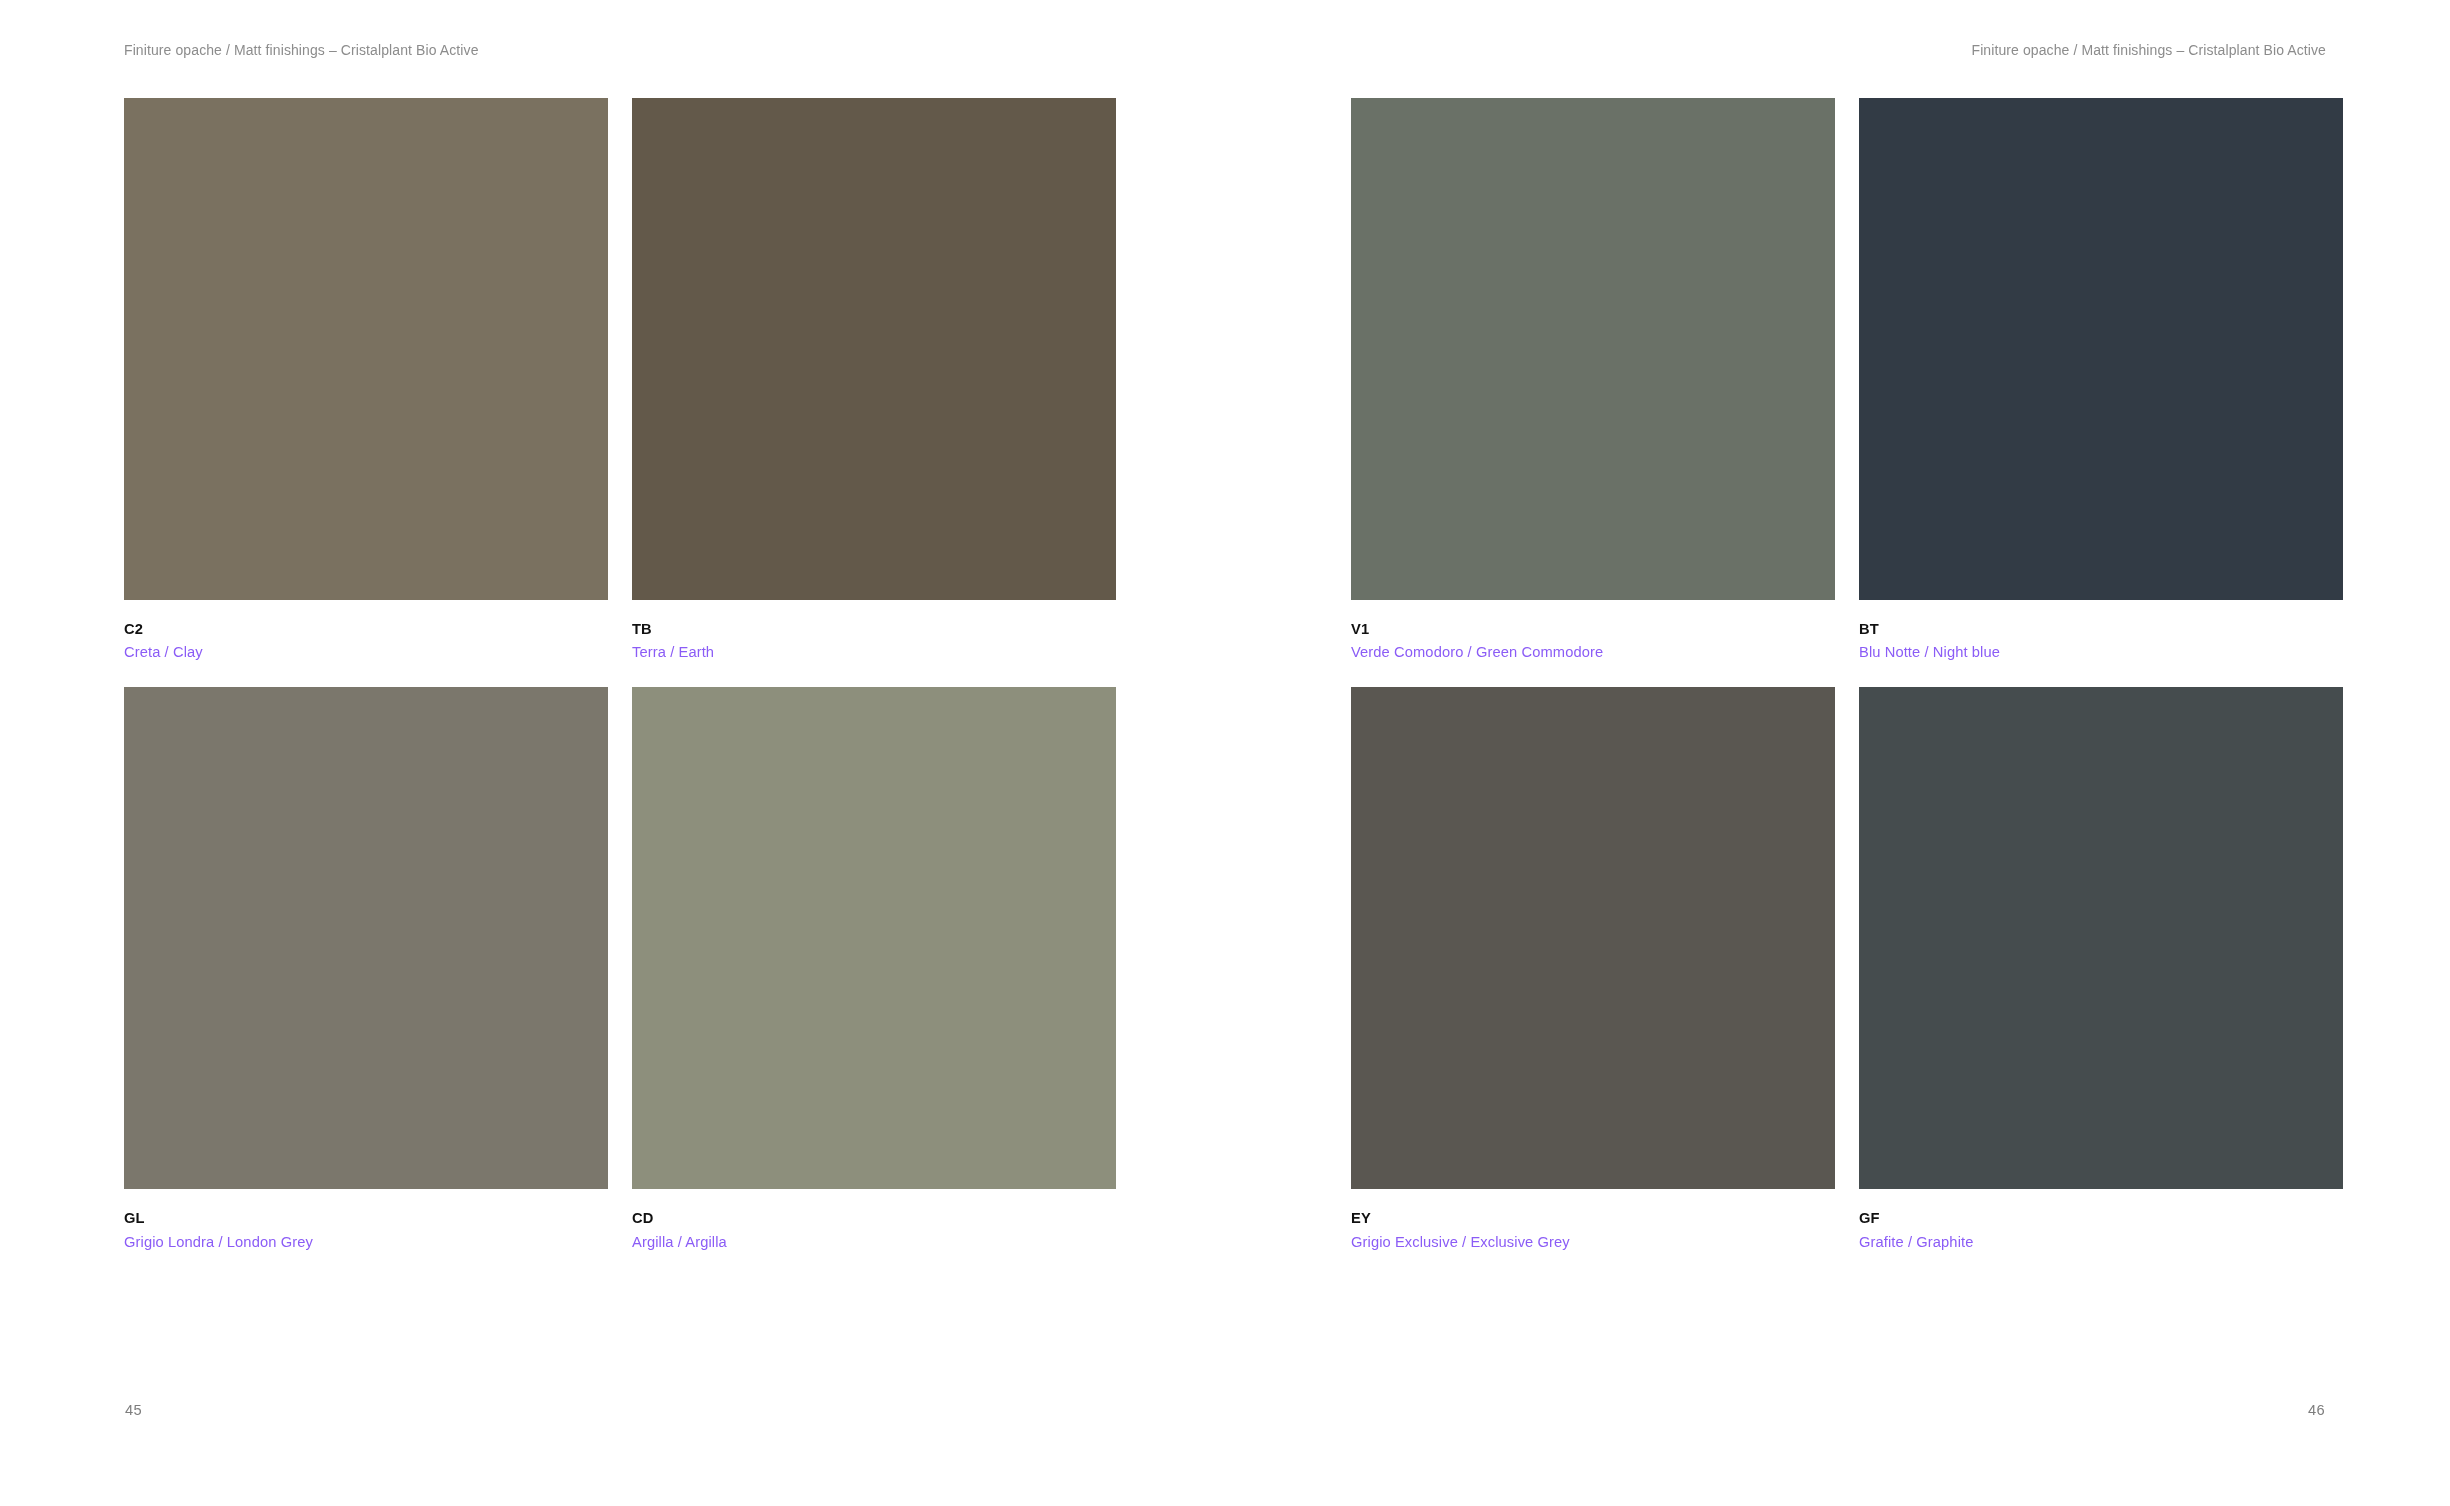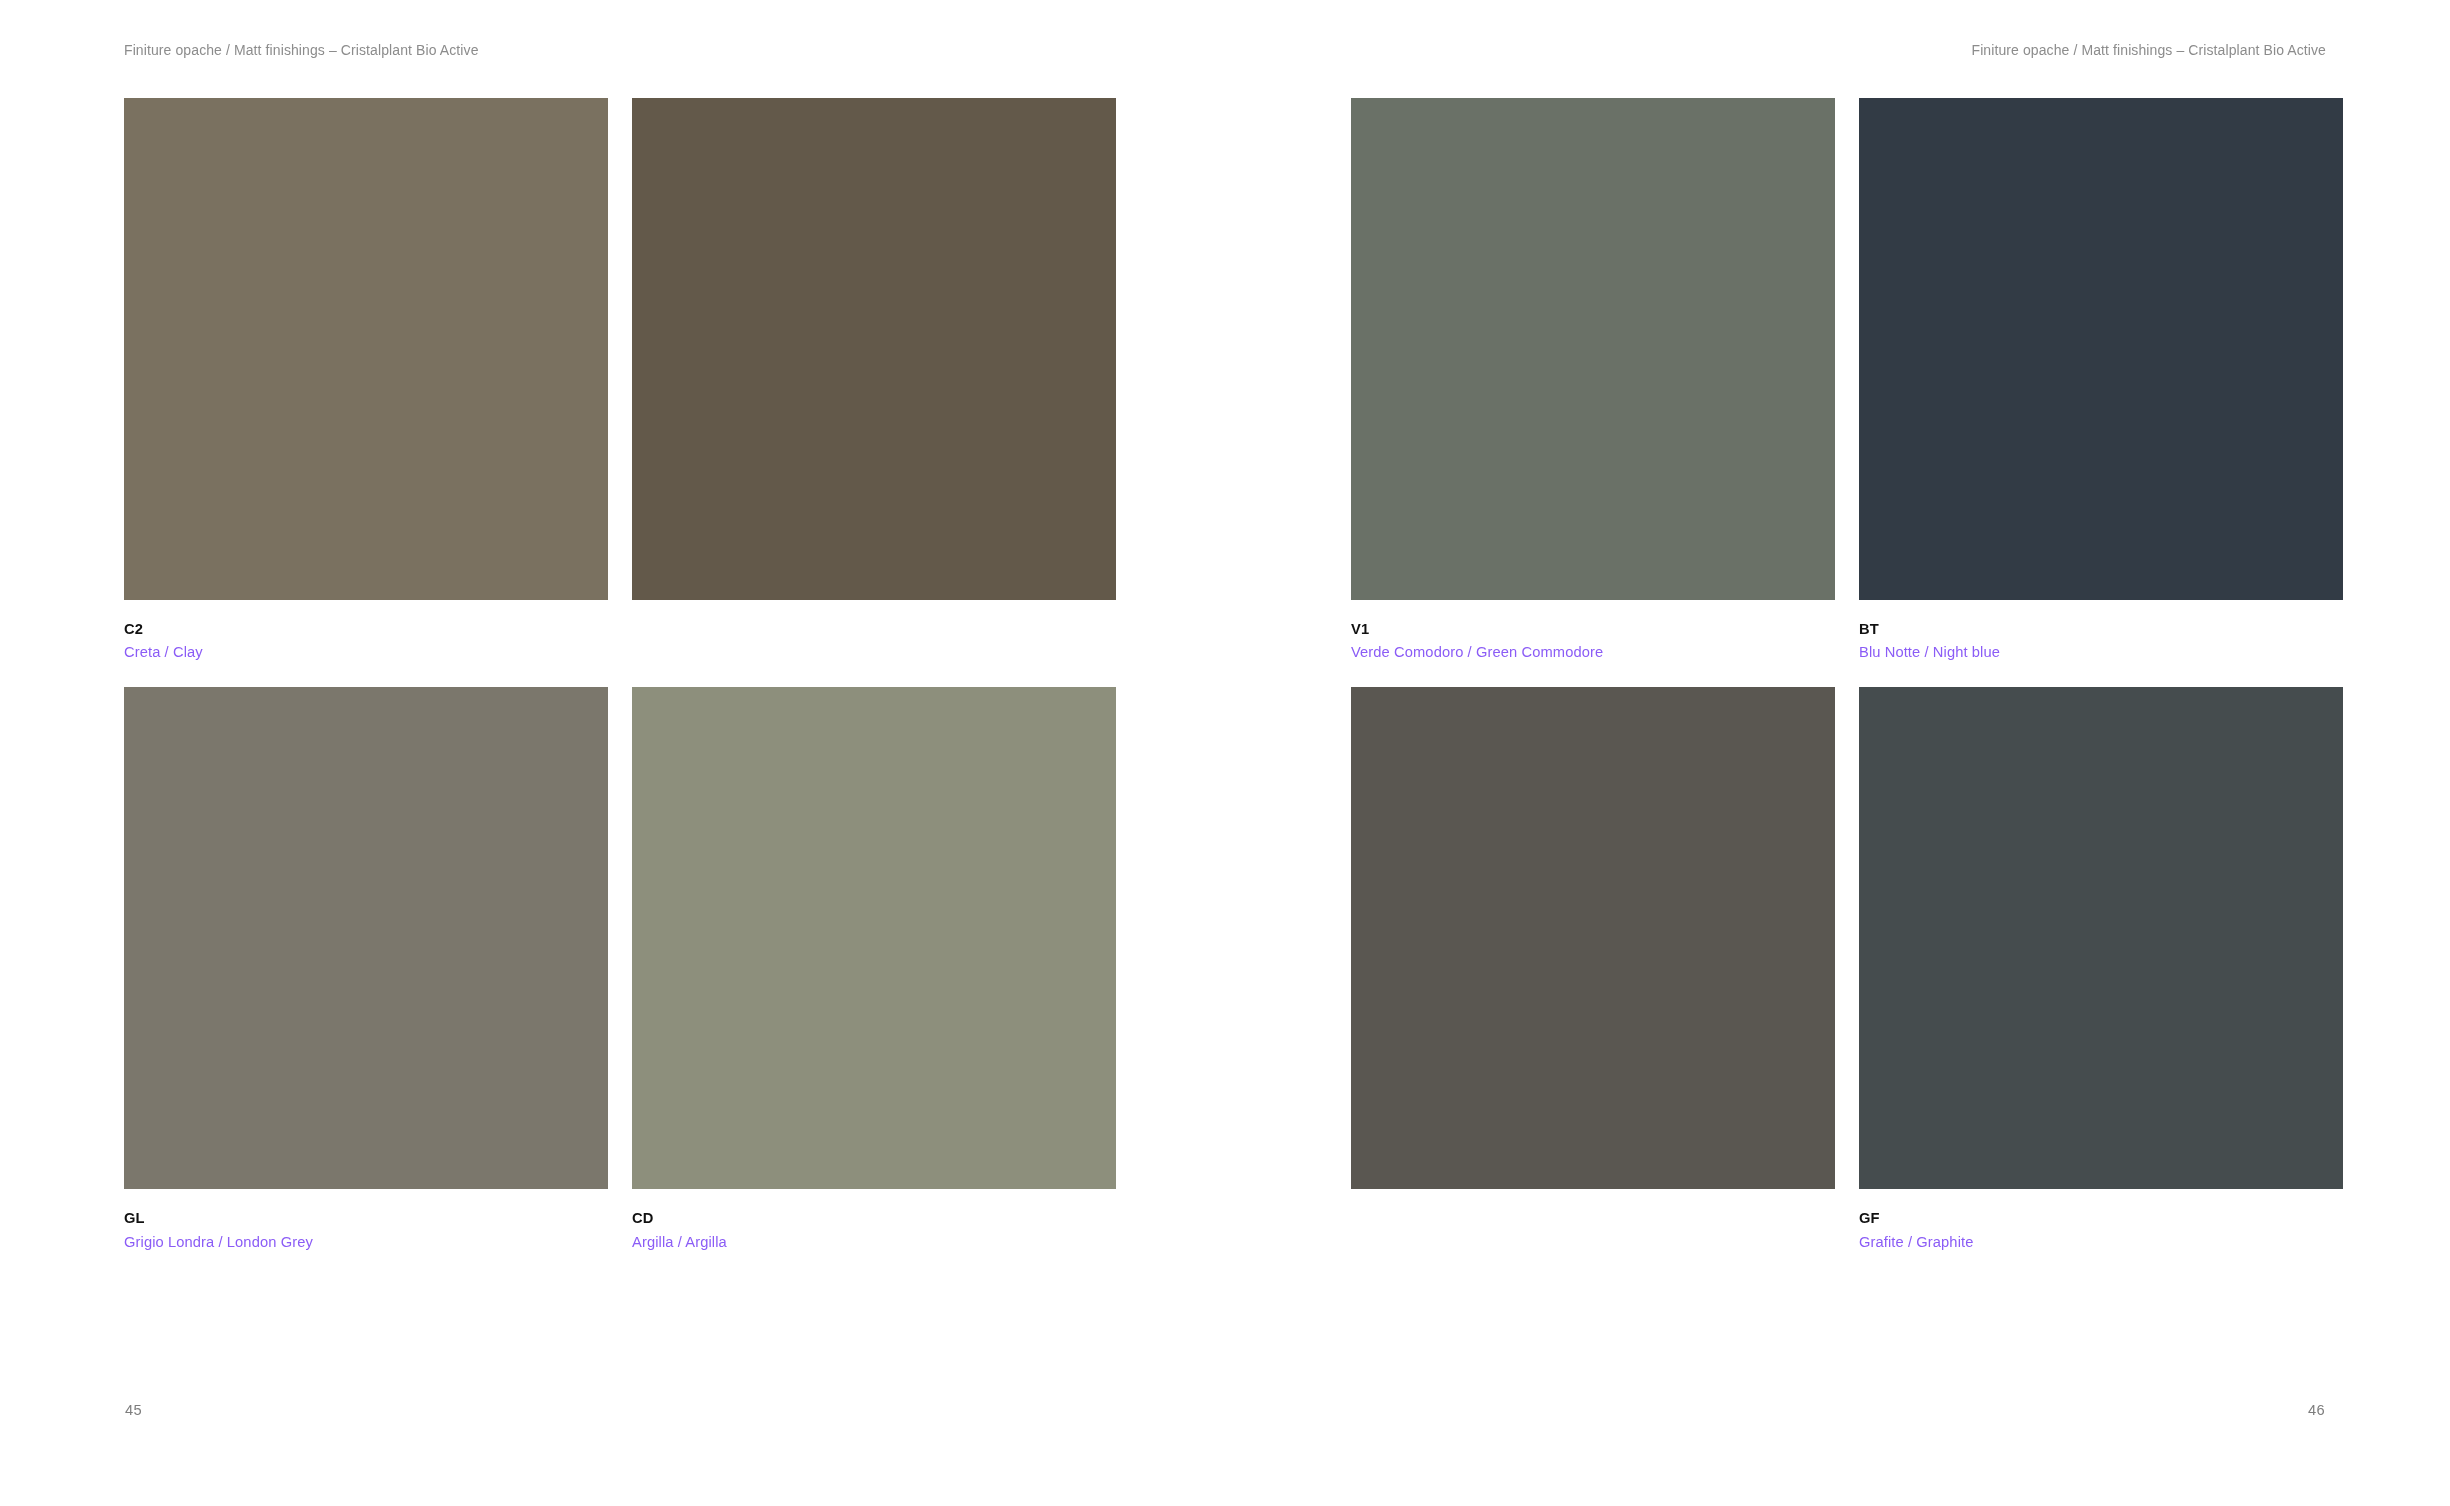--- a/index.html
+++ b/index.html
@@ -109,20 +109,24 @@
       <div class="swatch-cell">
         <span class="swatch-chip" style="background-color: rgb(122, 113, 96);"></span>
         <div class="swatch-caption">
           <div class="swatch-code">C2</div>
           <div class="swatch-name">Creta / Clay</div>
         </div>
       </div>
 
       <div class="swatch-cell">
         <span class="swatch-chip" style="background-color: rgb(99, 89, 74);"></span>
+        <div class="swatch-caption">
+          <div class="swatch-code">TB</div>
+          <div class="swatch-name">Terra / Earth</div>
+        </div>
       </div>
 
       <div class="swatch-cell">
         <span class="swatch-chip" style="background-color: rgb(123, 119, 108);"></span>
         <div class="swatch-caption">
           <div class="swatch-code">GL</div>
           <div class="swatch-name">Grigio Londra / London Grey</div>
         </div>
       </div>
 
@@ -156,20 +160,24 @@
       <div class="swatch-cell">
         <span class="swatch-chip" style="background-color: rgb(50, 59, 69);"></span>
         <div class="swatch-caption">
           <div class="swatch-code">BT</div>
           <div class="swatch-name">Blu Notte / Night blue</div>
         </div>
       </div>
 
       <div class="swatch-cell">
         <span class="swatch-chip" style="background-color: rgb(90, 87, 81);"></span>
+        <div class="swatch-caption">
+          <div class="swatch-code">EY</div>
+          <div class="swatch-name">Grigio Exclusive / Exclusive Grey</div>
+        </div>
       </div>
 
       <div class="swatch-cell">
         <span class="swatch-chip" style="background-color: rgb(69, 76, 78);"></span>
         <div class="swatch-caption">
           <div class="swatch-code">GF</div>
           <div class="swatch-name">Grafite / Graphite</div>
         </div>
       </div>
 

